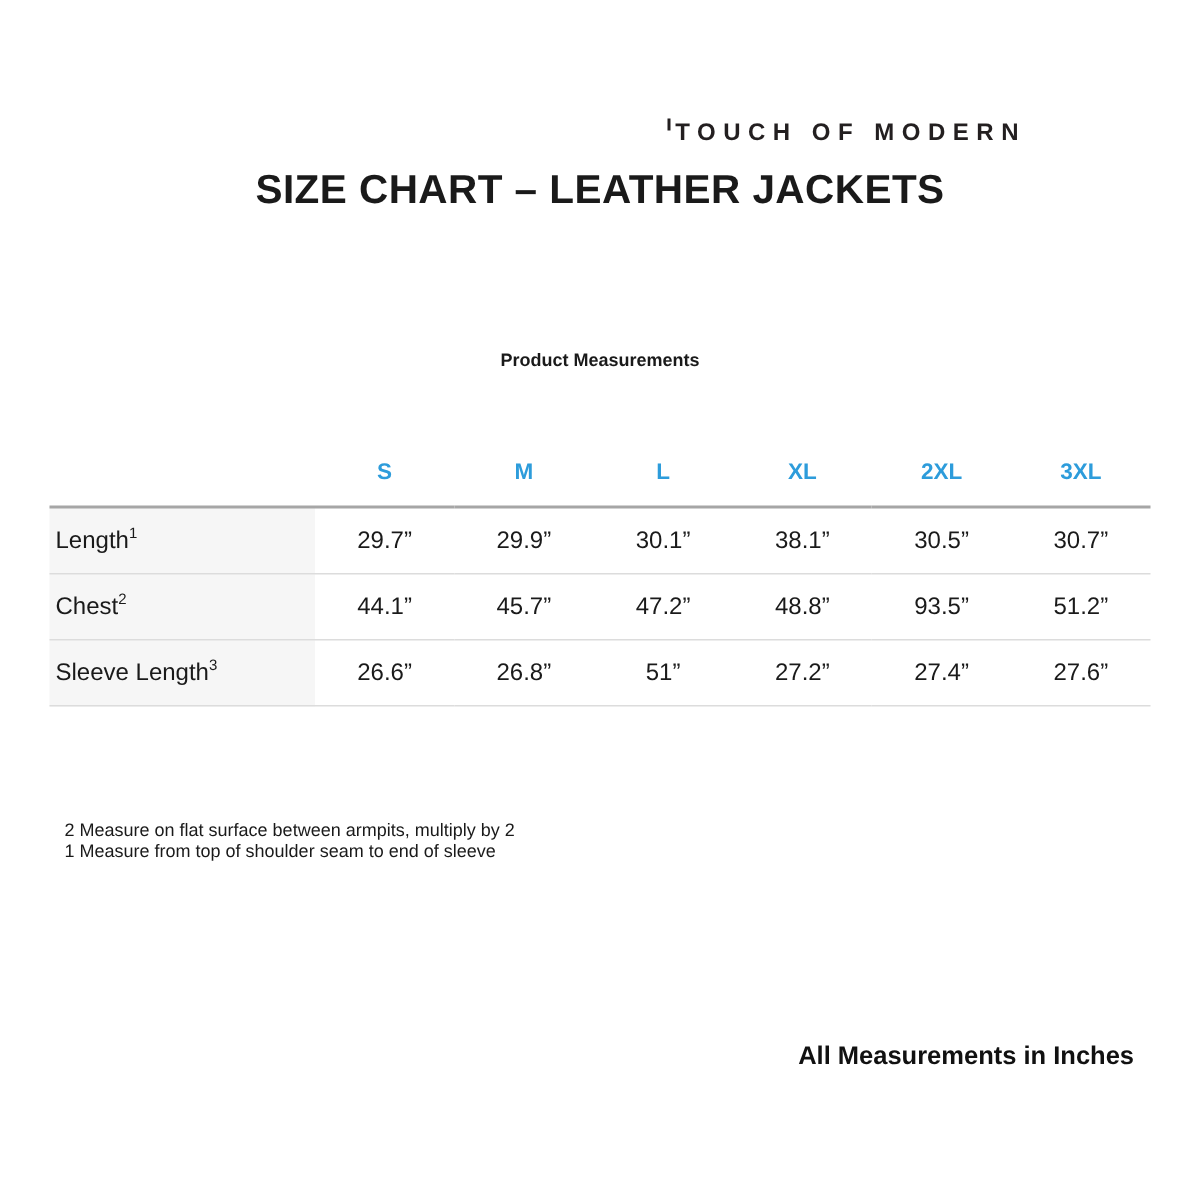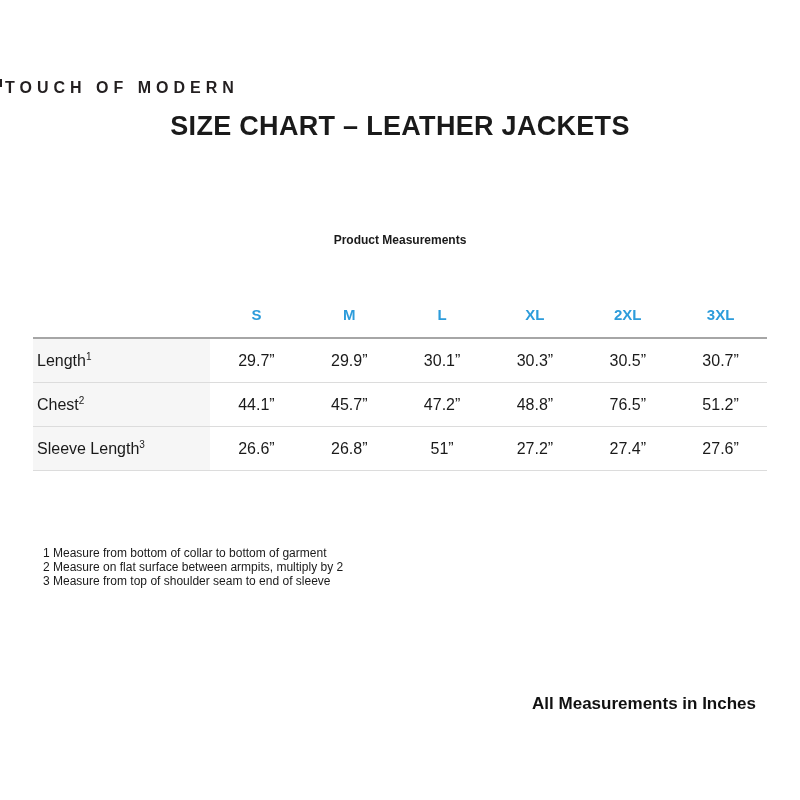--- a/index.html
+++ b/index.html
@@ -6,21 +6,21 @@
   body {
     width: 800px; height: 800px;
     background: #ffffff;
     font-family: "Liberation Sans", sans-serif;
     color: #1c1c1c;
     position: relative;
     overflow: hidden;
   }
   .logo {
     position: absolute; top: 79px; left: 0; width: 684px;
-    text-align: left;
+    text-align: right;
     font-size: 16px; font-weight: 700;
     letter-spacing: 5px;
     color: #231f20;
     white-space: nowrap;
   }
   .logo-tick {
     display: inline-block;
     width: 2px; height: 8px;
     background: #231f20;
     margin-right: 3px;
@@ -120,44 +120,43 @@
       <th>2XL</th>
       <th>3XL</th>
     </tr>
   </thead>
   <tbody>
     <tr>
       <td class="label-cell"><span>Length</span><sup>1</sup></td>
       <td>29.7”</td>
       <td>29.9”</td>
       <td>30.1”</td>
-      <td>30.3”</td>
+      <td>38.1”</td>
       <td>30.5”</td>
       <td>30.7”</td>
     </tr>
     <tr>
       <td class="label-cell"><span>Chest</span><sup>2</sup></td>
       <td>44.1”</td>
       <td>45.7”</td>
       <td>47.2”</td>
       <td>48.8”</td>
-      <td>76.5”</td>
+      <td>93.5”</td>
       <td>51.2”</td>
     </tr>
     <tr>
       <td class="label-cell"><span>Sleeve Length</span><sup>3</sup></td>
       <td>26.6”</td>
       <td>26.8”</td>
       <td>51”</td>
       <td>27.2”</td>
       <td>27.4”</td>
       <td>27.6”</td>
     </tr>
   </tbody>
 </table>
 
 <div class="footnotes">
-  <div>1 Measure from bottom of collar to bottom of garment</div>
   <div>2 Measure on flat surface between armpits, multiply by 2</div>
-  <div>3 Measure from top of shoulder seam to end of sleeve</div>
+  <div>1 Measure from top of shoulder seam to end of sleeve</div>
 </div>
 
 <div class="footer-note">All Measurements in Inches</div>
 
 </body></html>

